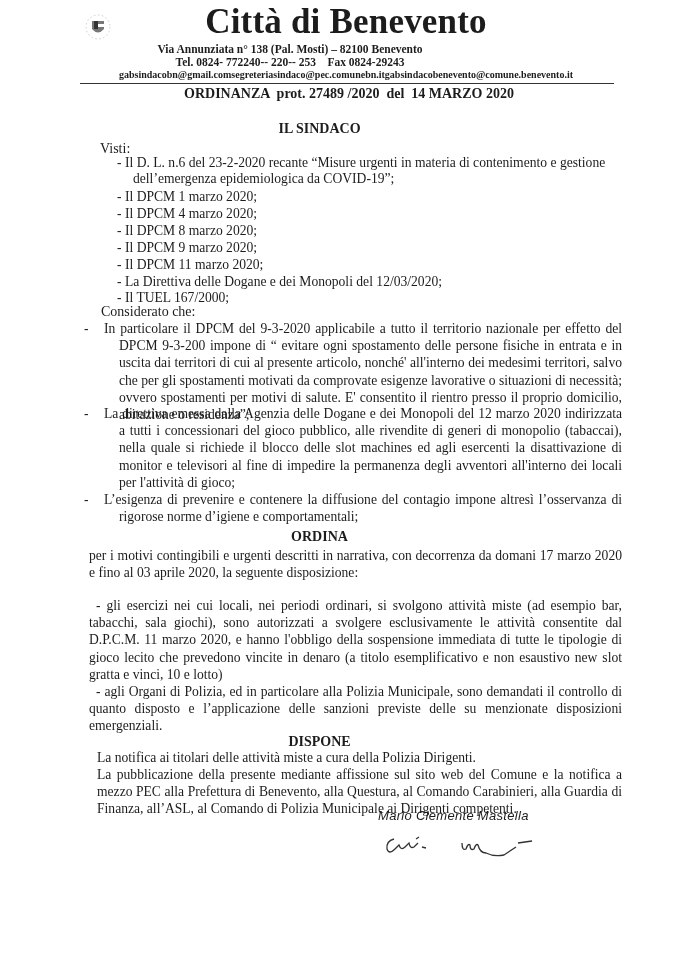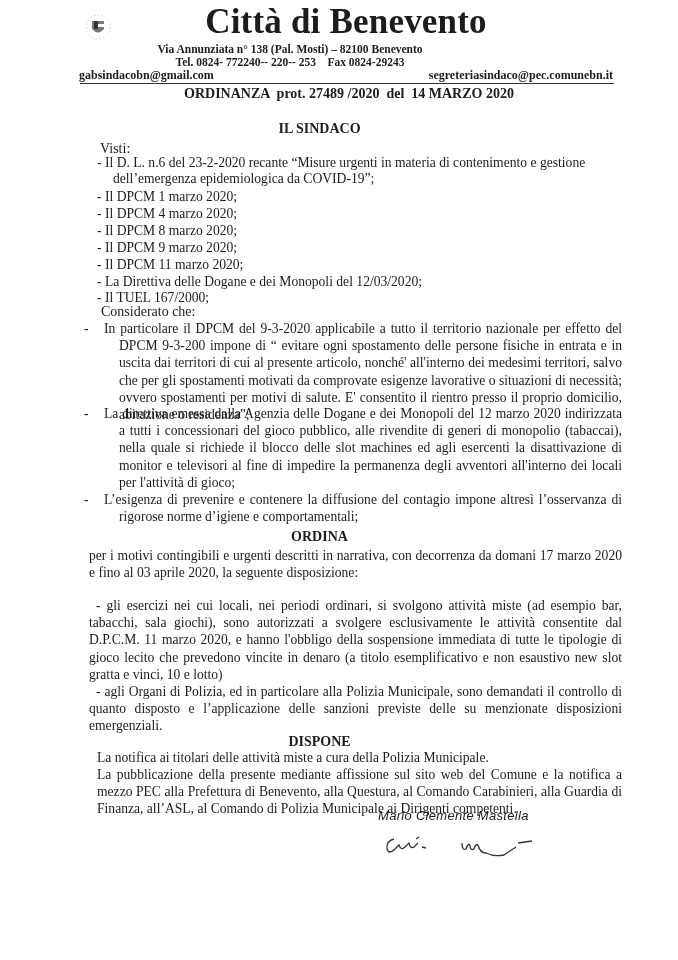--- a/index.html
+++ b/index.html
@@ -5,26 +5,26 @@
   html, body { margin: 0; padding: 0; }
   body {
     width: 678px; height: 960px; background: #ffffff; overflow: hidden;
     font-family: "Liberation Serif", "DejaVu Serif", serif; color: #1c1c1c;
     position: relative;
   }
   .abs { position: absolute; }
   .logo { left: 84px; top: 12px; width: 28px; height: 30px; }
   .title { left: 0; width: 678px; top: 2px; text-align: center; font-size: 35px; font-weight: bold; letter-spacing: 0.2px; padding-left: 14px; box-sizing: border-box; line-height: 40px; }
   .addr { left: 0; width: 562px; text-align: center; font-size: 11.5px; font-weight: bold; padding-left: 18px; box-sizing: border-box; line-height: 14px; }
-  .emails { left: 79px; width: 534px; top: 68px; font-size: 12px; font-weight: bold; line-height: 14px; display: flex; justify-content: space-between; white-space: nowrap; }
+  .emails { left: 79px; width: 534px; top: 68px; font-size: 10px; font-weight: bold; line-height: 14px; display: flex; justify-content: center; white-space: nowrap; }
   .rule { left: 80px; width: 534px; top: 83px; height: 1px; background: #333; }
   .ordinanza { left: 0; width: 678px; top: 85px; text-align: center; font-size: 14px; font-weight: bold; padding-left: 20px; box-sizing: border-box; line-height: 18px; }
   .heading { left: 0; width: 621px; text-align: center; font-size: 14px; font-weight: bold; line-height: 18px; padding-left: 18px; box-sizing: border-box; }
   .sub { font-size: 14px; font-weight: normal; line-height: 17px; }
-  .line { font-size: 13.6px; line-height: 16.8px; white-space: nowrap; }
+  .line { font-size: 13.6px; line-height: 16.8px; white-space: nowrap; margin-left: 20px; }
   .para { font-size: 13.6px; line-height: 17.2px; text-align: justify; text-align-last: left; }
   .dash { position: absolute; left: -20px; }
   .sig-name { left: 378px; top: 808px; font-family: Liberation Sans, sans-serif; font-style: italic; font-size: 13px; letter-spacing: 0.3px; }
   .signature { left: 382px; top: 833px; width: 180px; height: 30px; }
 </style>
 </head>
 <body>
 
 <div class="abs logo">
   <svg width="28" height="30" viewBox="0 0 28 30">
@@ -33,20 +33,21 @@
     <rect x="10" y="9" width="4" height="8" fill="#333"></rect>
     <rect x="14" y="12" width="6" height="3" fill="#fff"></rect>
   </svg>
 </div>
 <div class="abs title">Città di Benevento</div>
 <div class="abs addr" style="top:42px">Via Annunziata n° 138 (Pal. Mosti) – 82100 Benevento</div>
 <div class="abs addr" style="top:55px; white-space:pre">Tel. 0824- 772240-- 220-- 253    Fax 0824-29243</div>
 <div class="abs emails">
   <span>gabsindacobn@gmail.com</span>
   <span>segreteriasindaco@pec.comunebn.it</span>
+  <span>gabsindacobenevento@comune.benevento.it</span>
 </div>
 <div class="abs rule"></div>
 <div class="abs ordinanza" style="white-space:pre">ORDINANZA  prot. 27489 /2020  del  14 MARZO 2020</div>
 
 <div class="abs heading" style="top:120px">IL SINDACO</div>
 
 <div class="abs sub" style="left:100px; top:140px">Visti:</div>
 <div class="abs line" style="left:97px; top:155px">- Il D. L. n.6 del 23-2-2020 recante “Misure urgenti in materia di contenimento e gestione</div>
 <div class="abs line" style="left:113px; top:171px">dell’emergenza epidemiologica da COVID-19”;</div>
 <div class="abs line" style="left:97px; top:189px">- Il DPCM 1 marzo 2020;</div>
@@ -72,21 +73,21 @@
   <div style="text-indent:-15px; padding-left:15px">L’esigenza di prevenire e contenere la diffusione del contagio impone altresì l’osservanza di rigorose norme d’igiene e comportamentali;</div>
 </div>
 
 <div class="abs heading" style="top:528px">ORDINA</div>
 <div class="abs para" style="left:89px; width:533px; top:547px">per i motivi contingibili e urgenti descritti in narrativa, con decorrenza da domani 17 marzo 2020 e fino al 03 aprile 2020, la seguente disposizione:</div>
 
 <div class="abs para" style="left:89px; width:533px; top:597px; text-indent:7px">- gli esercizi nei cui locali, nei periodi ordinari, si svolgono attività miste (ad esempio bar, tabacchi, sala giochi), sono autorizzati a svolgere esclusivamente le attività consentite dal D.P.C.M. 11 marzo 2020, e hanno l'obbligo della sospensione immediata di tutte le tipologie di gioco lecito che prevedono vincite in denaro (a titolo esemplificativo e non esaustivo new slot gratta e vinci, 10 e lotto)</div>
 <div class="abs para" style="left:89px; width:533px; top:683px; text-indent:7px">- agli Organi di Polizia, ed in particolare alla Polizia Municipale, sono demandati il controllo di quanto disposto e l’applicazione delle sanzioni previste delle su menzionate disposizioni emergenziali.</div>
 
 <div class="abs heading" style="top:733px">DISPONE</div>
-<div class="abs para" style="left:97px; width:525px; top:749px">La notifica ai titolari delle attività miste a cura della Polizia Municipale.</div>
+<div class="abs para" style="left:97px; width:525px; top:749px">La notifica ai titolari delle attività miste a cura della Polizia Dirigenti.</div>
 <div class="abs para" style="left:97px; width:525px; top:766px">La pubblicazione della presente mediante affissione sul sito web del Comune e la notifica a mezzo PEC  alla Prefettura di Benevento, alla Questura, al Comando Carabinieri, alla Guardia di Finanza, all’ASL, al Comando di Polizia Municipale ai Dirigenti competenti.</div>
 
 <div class="abs sig-name">Mario Clemente Mastella</div>
 <div class="abs signature">
   <svg width="180" height="30" viewBox="0 0 180 30">
     <path d="M12 6 Q4 8 5 16 Q7 22 13 16 L17 12 Q19 18 23 14 L27 10 Q28 16 32 14 L36 10 M34 6 L37 4 M40 14 L44 15" fill="none" stroke="#333" stroke-width="1.3"></path>
     <path d="M80 10 Q80 18 84 16 Q86 10 88 12 Q88 18 92 16 Q94 10 96 12 Q98 20 104 20 Q112 24 122 22 Q128 18 134 14 M136 10 L150 8" fill="none" stroke="#333" stroke-width="1.3"></path>
   </svg>
 </div>
 

